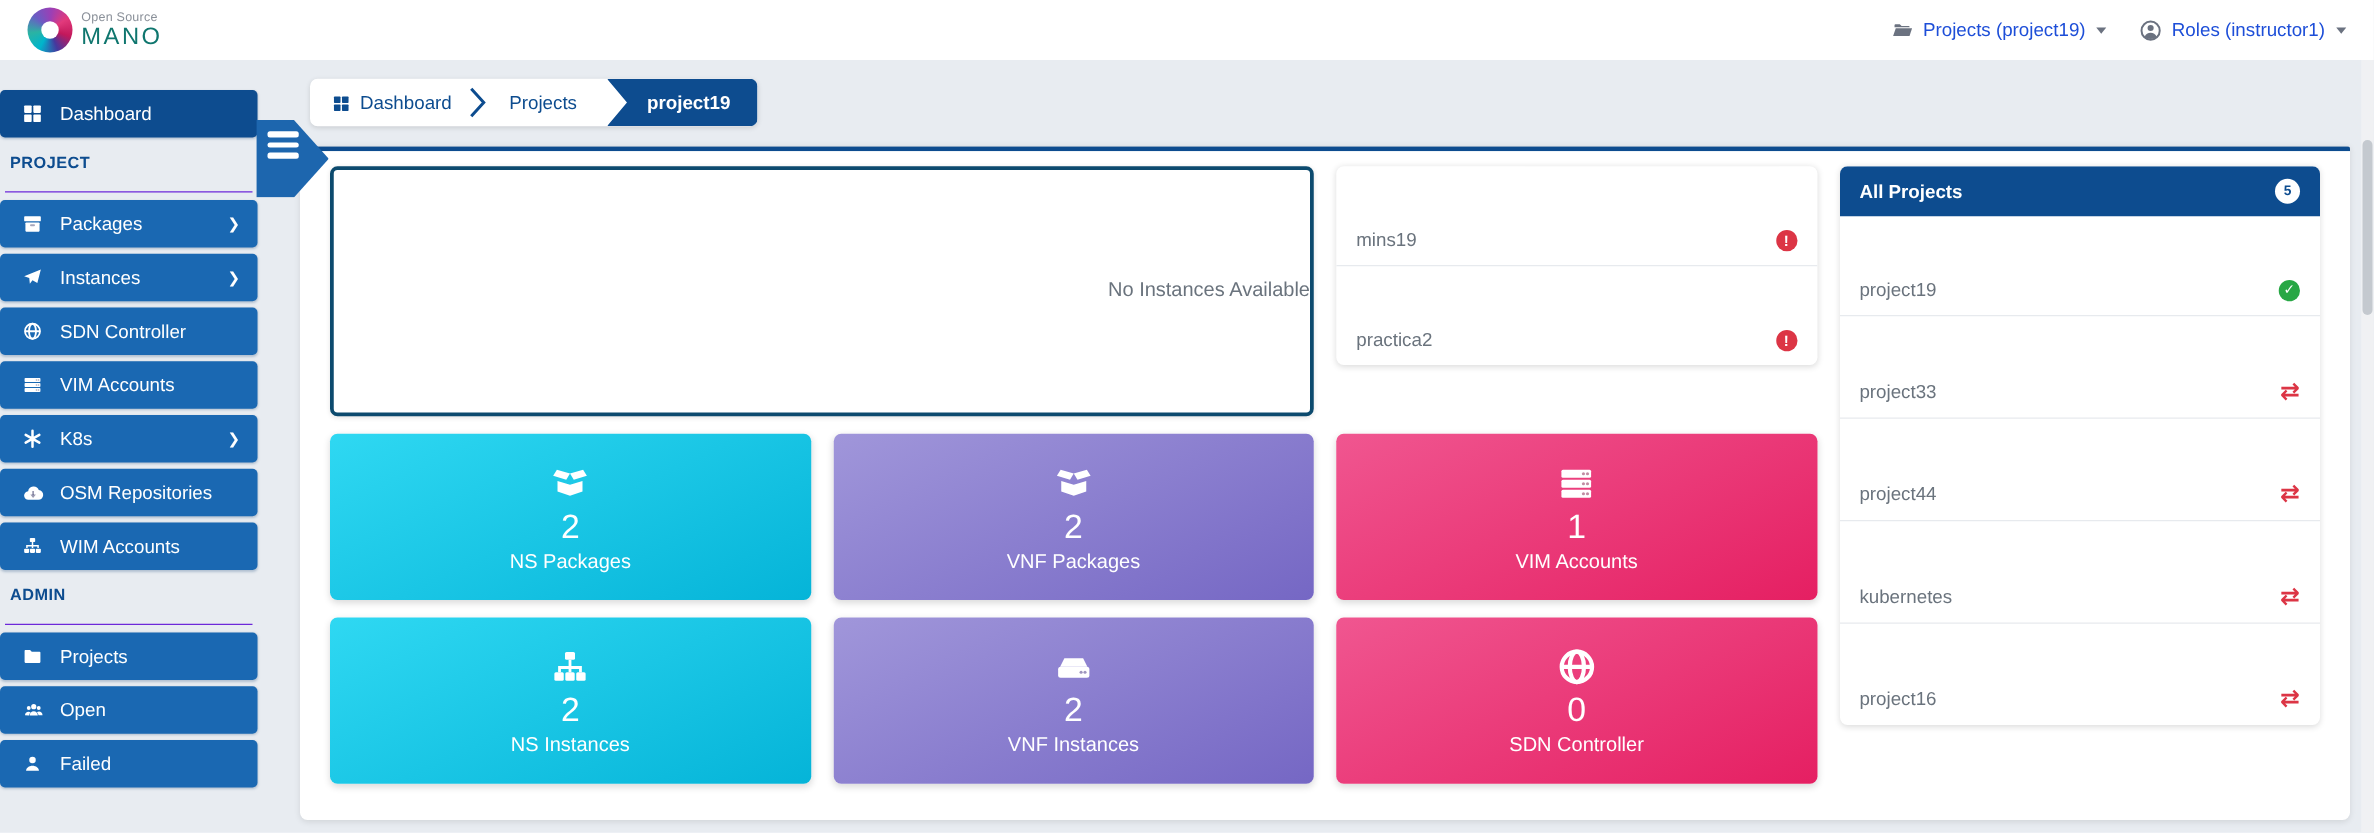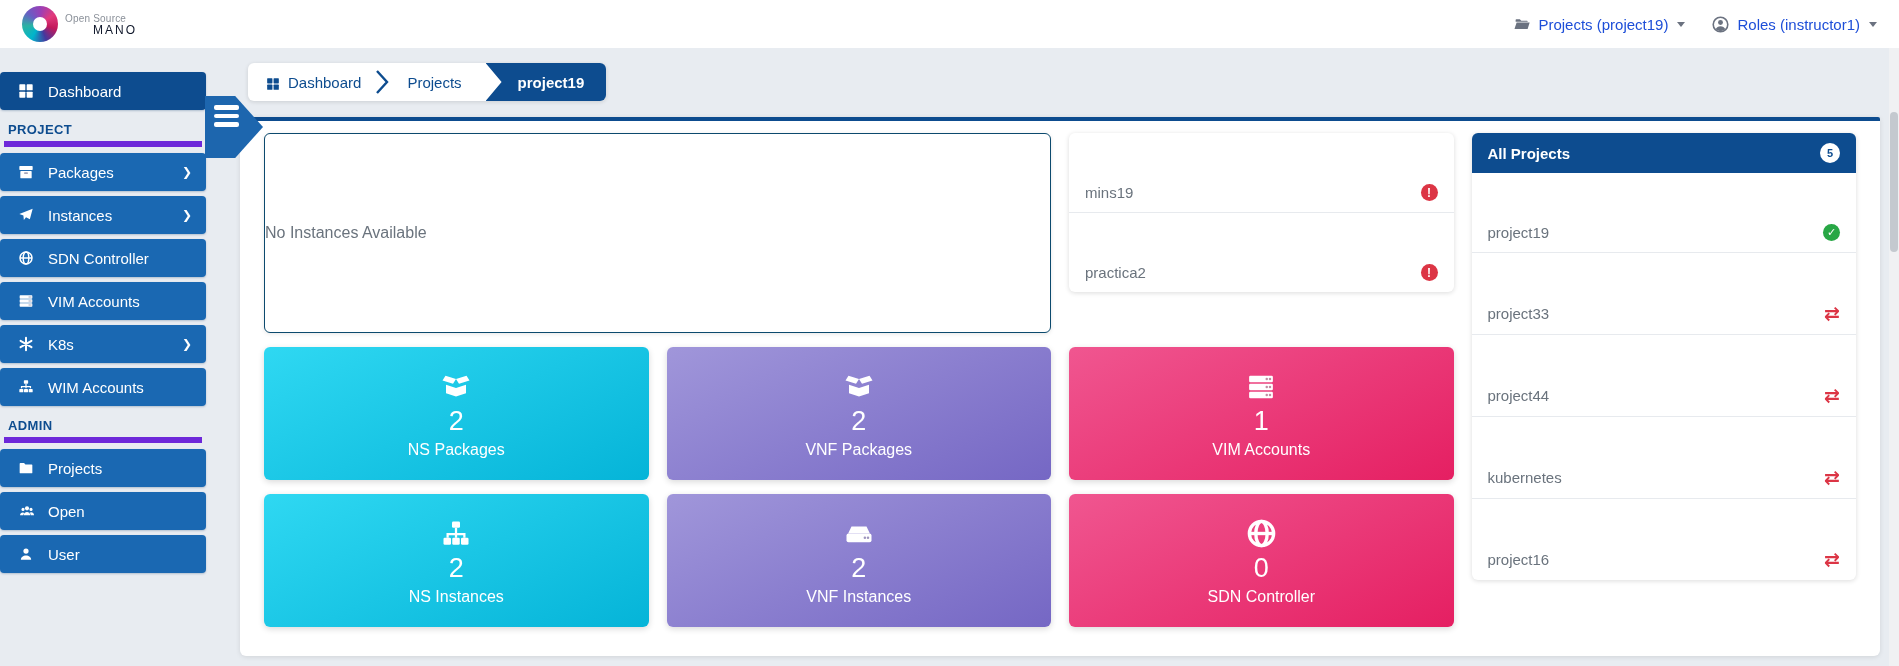--- a/index.html
+++ b/index.html
@@ -8,38 +8,38 @@
 
   
   .header { position:absolute; left:0; top:0; width:1899px; height:48px; background:#ffffff;
     display:flex; align-items:center; justify-content:space-between; padding:0 22px; z-index:30; }
   .logo { display:flex; align-items:center; gap:7px; }
   .swirl { width:36px; height:36px; border-radius:50%; position:relative;
     background:conic-gradient(from 210deg,#00b5cc,#2bb3a3,#6a5cc4,#9c3fb5,#e23a7c,#c2185b,#45389e,#00b5cc); }
   .swirl::after { content:""; position:absolute; left:11px; top:11px; width:14px; height:14px;
     border-radius:50%; background:#ffffff; }
   .logo-text .lt-top { font-size:10px; color:#8a9099; letter-spacing:.2px; }
-  .logo-text .lt-bottom { font-size:12px; color:#0f172a; letter-spacing:2px; font-weight:500; line-height:1;margin-left:28px; }
+  .logo-text .lt-bottom { font-size:19px; color:#0f766e; letter-spacing:2px; font-weight:500; line-height:1; }
   .header-right { display:flex; align-items:center; gap:26px; color:#1d4ed8; font-size:15px; }
   .hmenu { display:flex; align-items:center; gap:7px; cursor:pointer; }
   .hicon svg { display:block; }
   .caret { width:0; height:0; border-left:4.5px solid transparent; border-right:4.5px solid transparent;
     border-top:5px solid #6b7280; margin-left:2px; }
 
   
   .sidebar { position:absolute; left:0; top:48px; width:212px; height:618px; padding:24px 0 0 0; }
   .side-item { width:206px; height:38px; margin:0 0 5px 0; background:#1a68b2; border-radius:4px;
     display:flex; align-items:center; color:#ffffff; font-size:15px; padding:0 14px 0 18px; cursor:pointer;
     box-shadow:0 1px 2px rgba(13,60,110,.25); }
   .side-item.active { background:#0d4c8f; }
   .side-item .s-icon { width:30px; display:flex; align-items:center; }
   .side-item .s-label { flex:1; }
   .side-item .s-chev { font-size:12px; font-weight:bold; }
   .side-section { margin:10px 0 6px 4px; width:198px; color:#0d4c8f; font-size:13px; font-weight:bold;
-    letter-spacing:.4px; border-bottom:6px solid #6d28d9; padding:2px 0 4px 4px; }
+    letter-spacing:.4px; border-bottom:1px solid #6d28d9; padding:2px 0 16px 4px; }
 
   
   .side-toggle { position:absolute; left:205px; top:96px; width:58px; height:62px; z-index:40;
     background:#1d66ae; clip-path:polygon(0 0,52% 0,100% 50%,52% 100%,0 100%); cursor:pointer; }
   .side-toggle .bars { position:absolute; left:9px; top:9px; display:flex; flex-direction:column; gap:4px; }
   .side-toggle .bars span { display:block; width:25px; height:4.5px; background:#ffffff; border-radius:2px; }
 
   
   .breadcrumb { position:absolute; left:248px; top:63px; height:38px; background:#ffffff; border-radius:6px;
     display:inline-flex; align-items:center; overflow:hidden; box-shadow:0 1px 4px rgba(0,0,0,.13);
@@ -50,22 +50,22 @@
     font-weight:bold; padding:0 22px 0 32px; margin-left:10px;
     clip-path:polygon(0 0,100% 0,100% 100%,0 100%,16px 50%); }
 
   
   .panel { position:absolute; left:240px; top:117px; width:1640px; height:539px; background:#ffffff;
     border-top:4px solid #0d4c8f; border-radius:2px 2px 6px 6px; box-shadow:0 1px 5px rgba(0,0,0,.10);
     padding:12px 24px 20px 24px; }
   .grid { display:grid; grid-template-columns:repeat(4,1fr); grid-template-rows:200px 133px 133px;
     column-gap:18px; row-gap:14px; }
 
-  .card-noinst { grid-area:1/1/2/3; background:#ffffff; border:1px solid #0c4a6e; border-radius:6px;
-    box-shadow:0 1px 4px rgba(0,0,0,.10); display:flex; align-items:center; justify-content:flex-start;
+  .card-noinst { grid-area:1/1/2/3; background:#ffffff; border:3px solid #0c4a6e; border-radius:6px;
+    box-shadow:0 1px 4px rgba(0,0,0,.10); display:flex; align-items:center; justify-content:flex-end;
     color:#6a737d; font-size:16px; }
 
   .list-card { background:#ffffff; border-radius:6px; box-shadow:0 1px 5px rgba(0,0,0,.14);
     align-self:start; overflow:hidden; }
   .card-failed { grid-area:1/3/2/4; }
   .card-projects { grid-area:1/4/3/5; }
   .list-head { background:#0d4c8f; color:#ffffff; font-size:15px; font-weight:bold; padding:10px 16px;
     display:flex; align-items:center; justify-content:space-between; }
   .count-badge { background:#ffffff; color:#0d4c8f; font-size:11px; font-weight:bold; width:20px; height:20px;
     border-radius:50%; display:flex; align-items:center; justify-content:center; }
@@ -201,20 +201,30 @@
   <div class="side-item">
     <span class="s-icon">
       <svg width="16" height="16" viewBox="0 0 24 24" fill="none" stroke="#ffffff" stroke-width="3" stroke-linecap="round">
           <path d="M12 2.5v19M3.8 7.3l16.4 9.4M20.2 7.3 3.8 16.7"></path>
         </svg>
     </span>
     <span class="s-label">K8s</span>
     <span class="s-chev">❯</span>
   </div>
 
+  <div class="side-item">
+    <span class="s-icon">
+      <svg width="17" height="17" viewBox="0 0 24 24" fill="#ffffff">
+          <path d="M6.8 19.5a4.8 4.8 0 0 1-.4-9.6A6.2 6.2 0 0 1 18.4 8.6a4.4 4.4 0 0 1-.9 10.9z"></path>
+          <path d="M11 9.5h2v4.5h-2z" fill="rgba(0,0,60,.4)"></path>
+          <path d="M12 17.5 8.9 13.6h6.2z" fill="rgba(0,0,60,.4)"></path>
+        </svg>
+    </span>
+    <span class="s-label">OSM Repositories</span>
+  </div>
 
   <div class="side-item">
     <span class="s-icon">
       <svg width="16" height="16" viewBox="0 0 24 24">
           <path d="M12 7v3M12 10v4M5.3 14v-2.5h13.4V14" stroke="#ffffff" stroke-width="1.8" fill="none"></path>
           <rect x="8.8" y="2" width="6.4" height="5" rx="1" fill="#ffffff"></rect>
           <rect x="2" y="15" width="6" height="5" rx="1" fill="#ffffff"></rect>
           <rect x="9" y="15" width="6" height="5" rx="1" fill="#ffffff"></rect>
           <rect x="16" y="15" width="6" height="5" rx="1" fill="#ffffff"></rect>
         </svg>
@@ -245,21 +255,21 @@
     <span class="s-label">Open</span>
   </div>
 
   <div class="side-item">
     <span class="s-icon">
       <svg width="16" height="16" viewBox="0 0 24 24" fill="#ffffff">
           <circle cx="12" cy="7.6" r="3.9"></circle>
           <path d="M4.3 20.5c0-3.6 3.5-6.2 7.7-6.2s7.7 2.6 7.7 6.2z"></path>
         </svg>
     </span>
-    <span class="s-label">User</span>
+    <span class="s-label">Failed</span>
   </div>
 </div>
 
 <div class="side-toggle">
   <span class="bars">
       <span></span>
       <span></span>
       <span></span>
     </span>
 </div>

